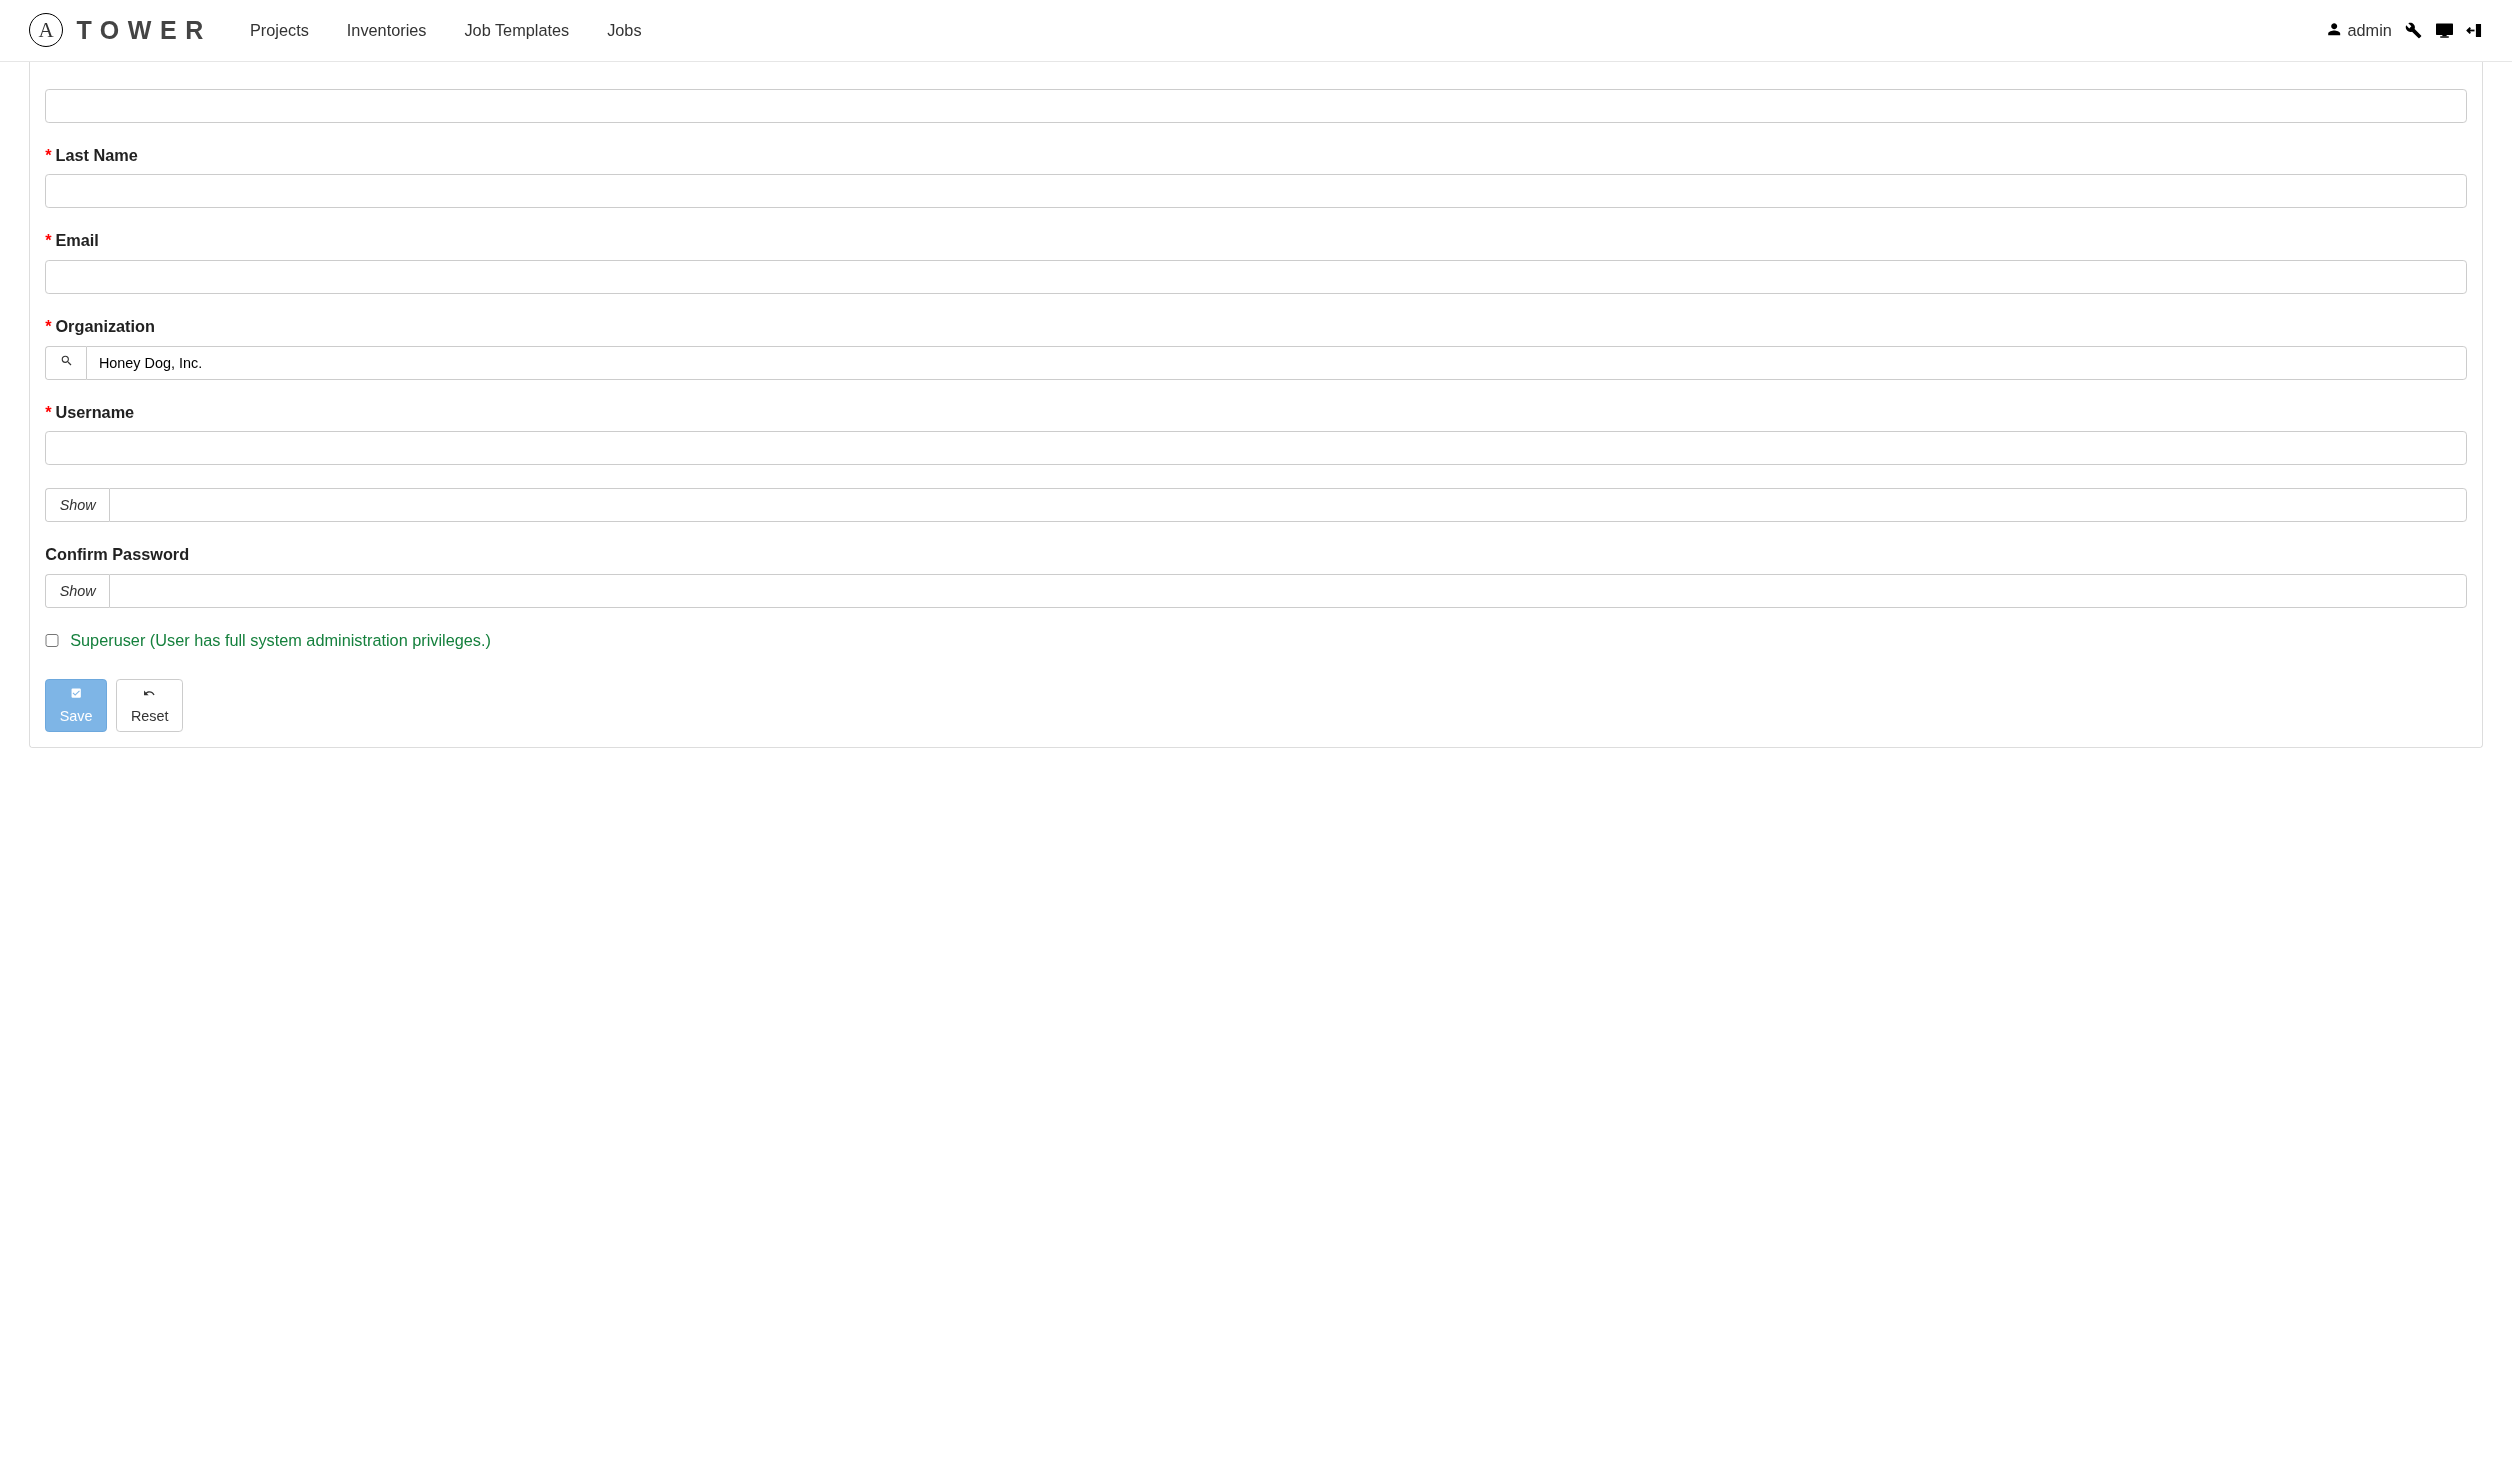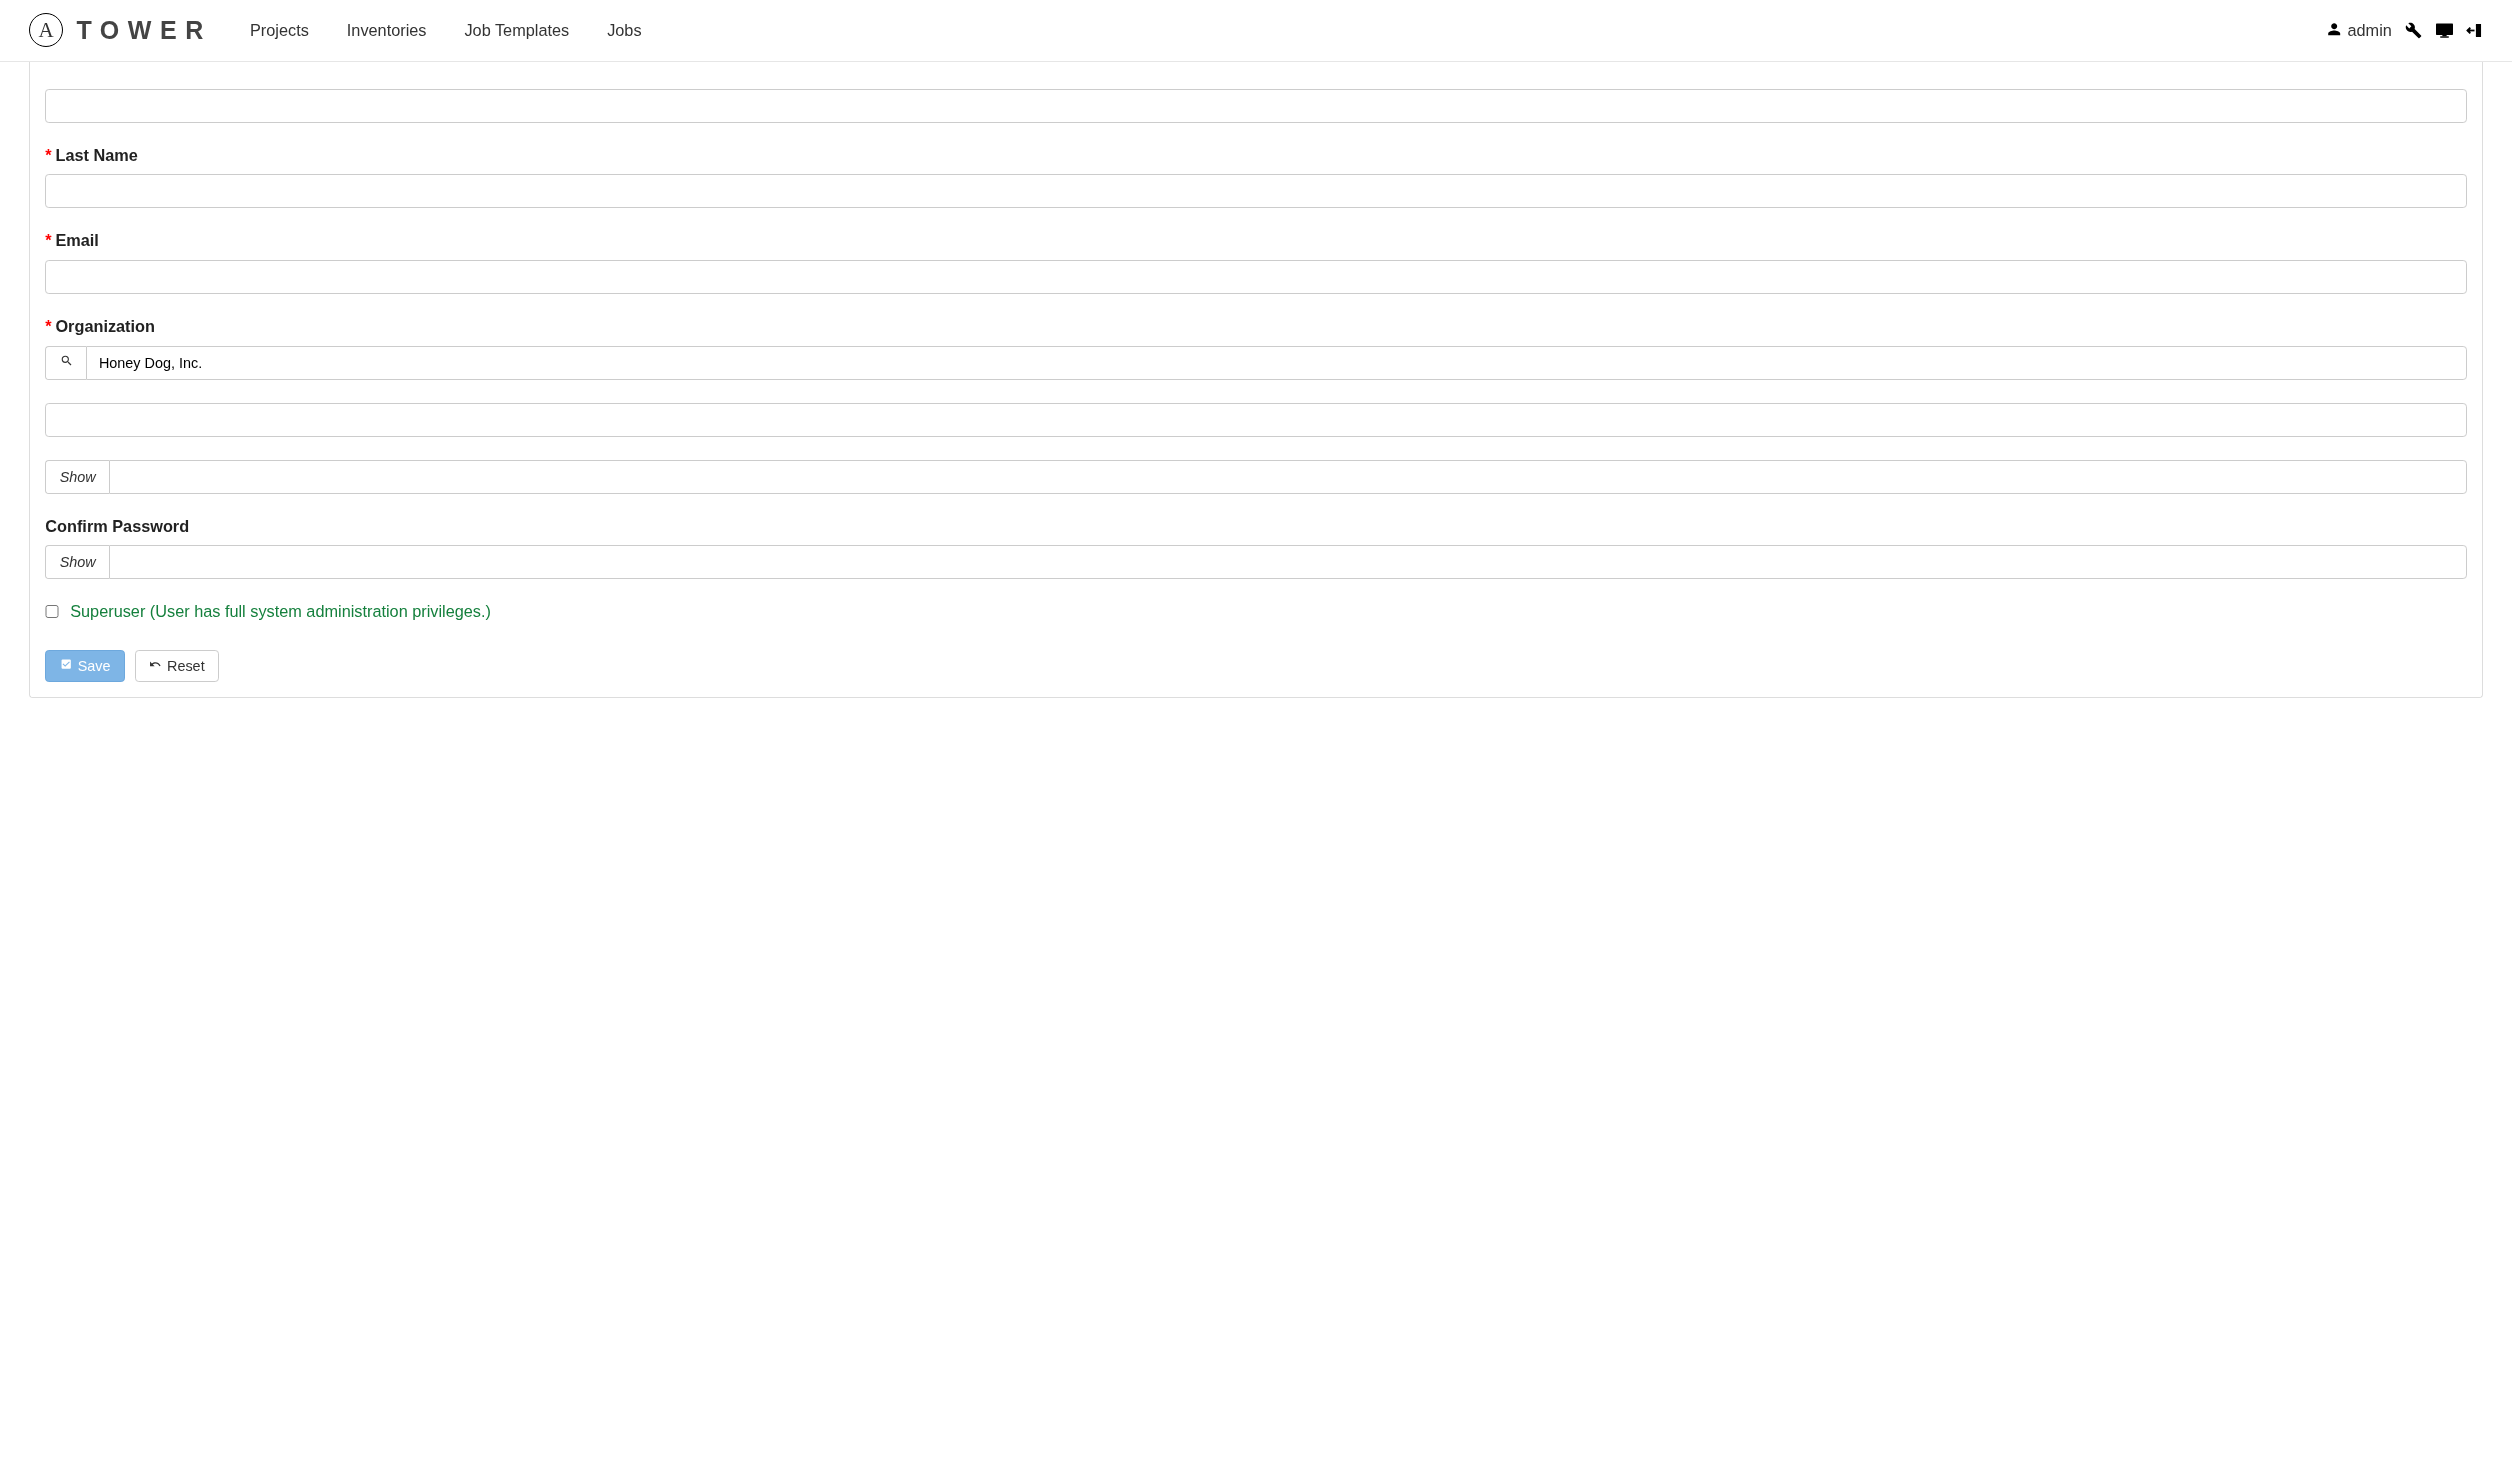--- a/index.html
+++ b/index.html
@@ -151,20 +151,21 @@
     }
     .btn {
       display: inline-flex;
       align-items: center;
       gap: 5.7px;
       padding: 6.7px 13.4px;
       border-radius: 3.8px;
       font-size: 14.4px;
       cursor: pointer;
       border: 1px solid transparent;
+      flex-direction: column;
     }
     .btn-primary {
       background: #7eb5e6;
       color: #fff;
       border-color: #6da8dd;
     }
     .btn-default {
       background: #fff;
       color: #333;
       border: 1px solid #ccc;
@@ -257,20 +258,23 @@
           <svg class="search-icon-svg" viewBox="0 0 24 24" fill="#333">
               <path d="M15.5 14h-.79l-.28-.27A6.471 6.471 0 0 0 16 9.5 6.5 6.5 0 1 0 9.5 16c1.61 0 3.09-.59 4.23-1.57l.27.28v.79l5 4.99L20.49 19l-4.99-5zm-6 0C7.01 14 5 11.99 5 9.5S7.01 5 9.5 5 14 7.01 14 9.5 11.99 14 9.5 14z"></path>
             </svg>
         </span>
       </div>
       <input type="text" class="form-input" value="Honey Dog, Inc." style="">
     </div>
   </div>
 
   <div class="form-group">
+    <label class="form-label">
+      <span class="required-asterisk">*</span><span>Username</span>
+    </label>
     <input type="text" class="form-input" value="" style="">
   </div>
 
   <div class="form-group">
     <div class="input-group">
       <div class="input-group-addon">
         <span>Show</span>
       </div>
       <input type="password" class="form-input" value="" style="">
     </div>

